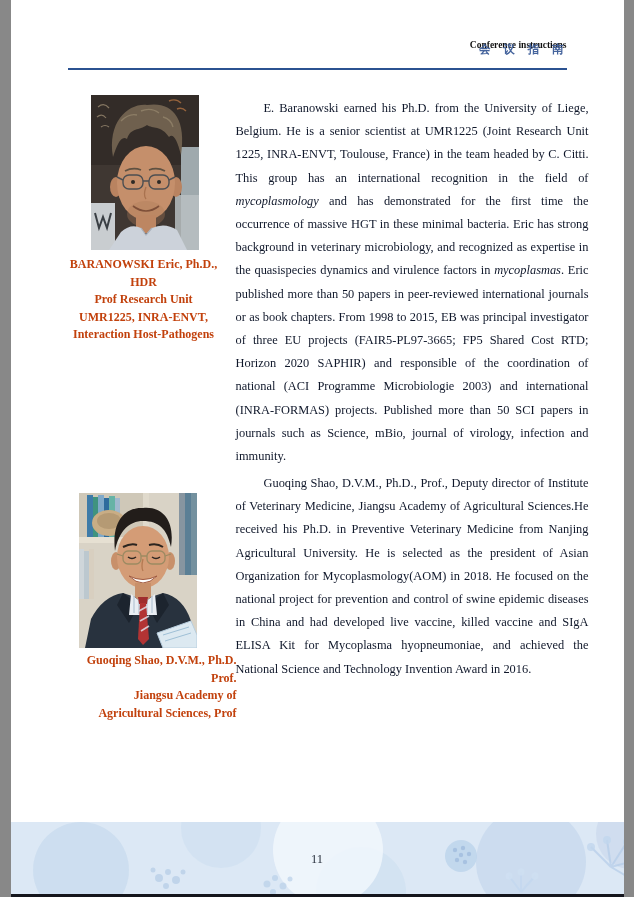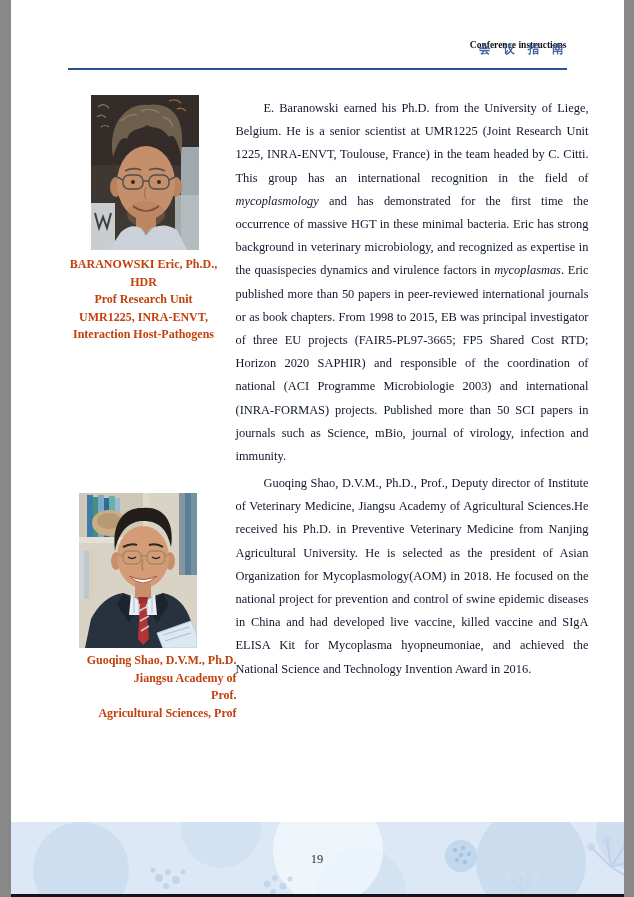--- a/index.html
+++ b/index.html
@@ -129,22 +129,22 @@
       <path d="M59,104 h10 l-1,7 h-8 Z" fill="#a02e2e"></path>
       <path d="M61,110 L67,110 L70,146 L64,152 L59,146 Z" fill="#b23434"></path>
       <path d="M60,118 l9,-5 M61,128 l9,-5 M62,138 l8,-5" stroke="#dfdfe8" stroke-width="1.6" opacity="0.85"></path>
       <path d="M78,140 L112,128 L118,142 L118,155 L84,155 Z" fill="#dce9f1" stroke="#b8cede" stroke-width="1"></path>
       <path d="M84,142 l26,-8 M86,148 l26,-8" stroke="#9fc0d6" stroke-width="1" fill="none"></path>
     </svg>
   </div>
 
   <div class="caption cap2">
     <span>Guoqing Shao, D.V.M., Ph.D.</span>
+    <span>Prof.</span>
     <span>Jiangsu Academy of</span>
-    <span>Prof.</span>
     <span>Agricultural Sciences, Prof</span>
   </div>
 
   <p class="para para2"><span>Guoqing Shao, D.V.M., Ph.D., Prof., Deputy director of Institute of Veterinary Medicine,  Jiangsu Academy of Agricultural Sciences.He received his Ph.D. in Preventive Veterinary Medicine from Nanjing Agricultural University. He is selected as the president of Asian Organization for Mycoplasmology(AOM) in 2018. He focused on the national project for prevention and control of swine epidemic diseases in China and had developed live vaccine, killed vaccine and SIgA ELISA Kit for Mycoplasma hyopneumoniae, and achieved the National Science and Technology Invention Award in 2016.</span></p>
 
   <div class="footer-band">
     <svg width="634" height="72" viewBox="0 0 634 72" xmlns="http://www.w3.org/2000/svg">
       <rect width="634" height="72" fill="#dce8f5"></rect>
       <circle cx="70" cy="48" r="48" fill="#c8dbee" opacity="0.75"></circle>
       <circle cx="210" cy="6" r="40" fill="#cfe0f1" opacity="0.7"></circle>
@@ -189,16 +189,16 @@
       <g stroke="#c0d6ee" stroke-width="2" opacity="0.6" fill="none">
         <path d="M510,70 L498,54 M510,70 L510,50 M510,70 L524,54"></path>
       </g>
       <g fill="#cfe0f2" opacity="0.8">
         <circle cx="498" cy="54" r="3.5"></circle>
           <circle cx="510" cy="50" r="3.5"></circle>
           <circle cx="524" cy="54" r="3.5"></circle>
       </g>
     </svg>
   </div>
-  <div class="page-num">19</div>
+  <div class="page-num">11</div>
   <div class="bottom-bar"></div>
 
 </div>
 
 </body></html>

